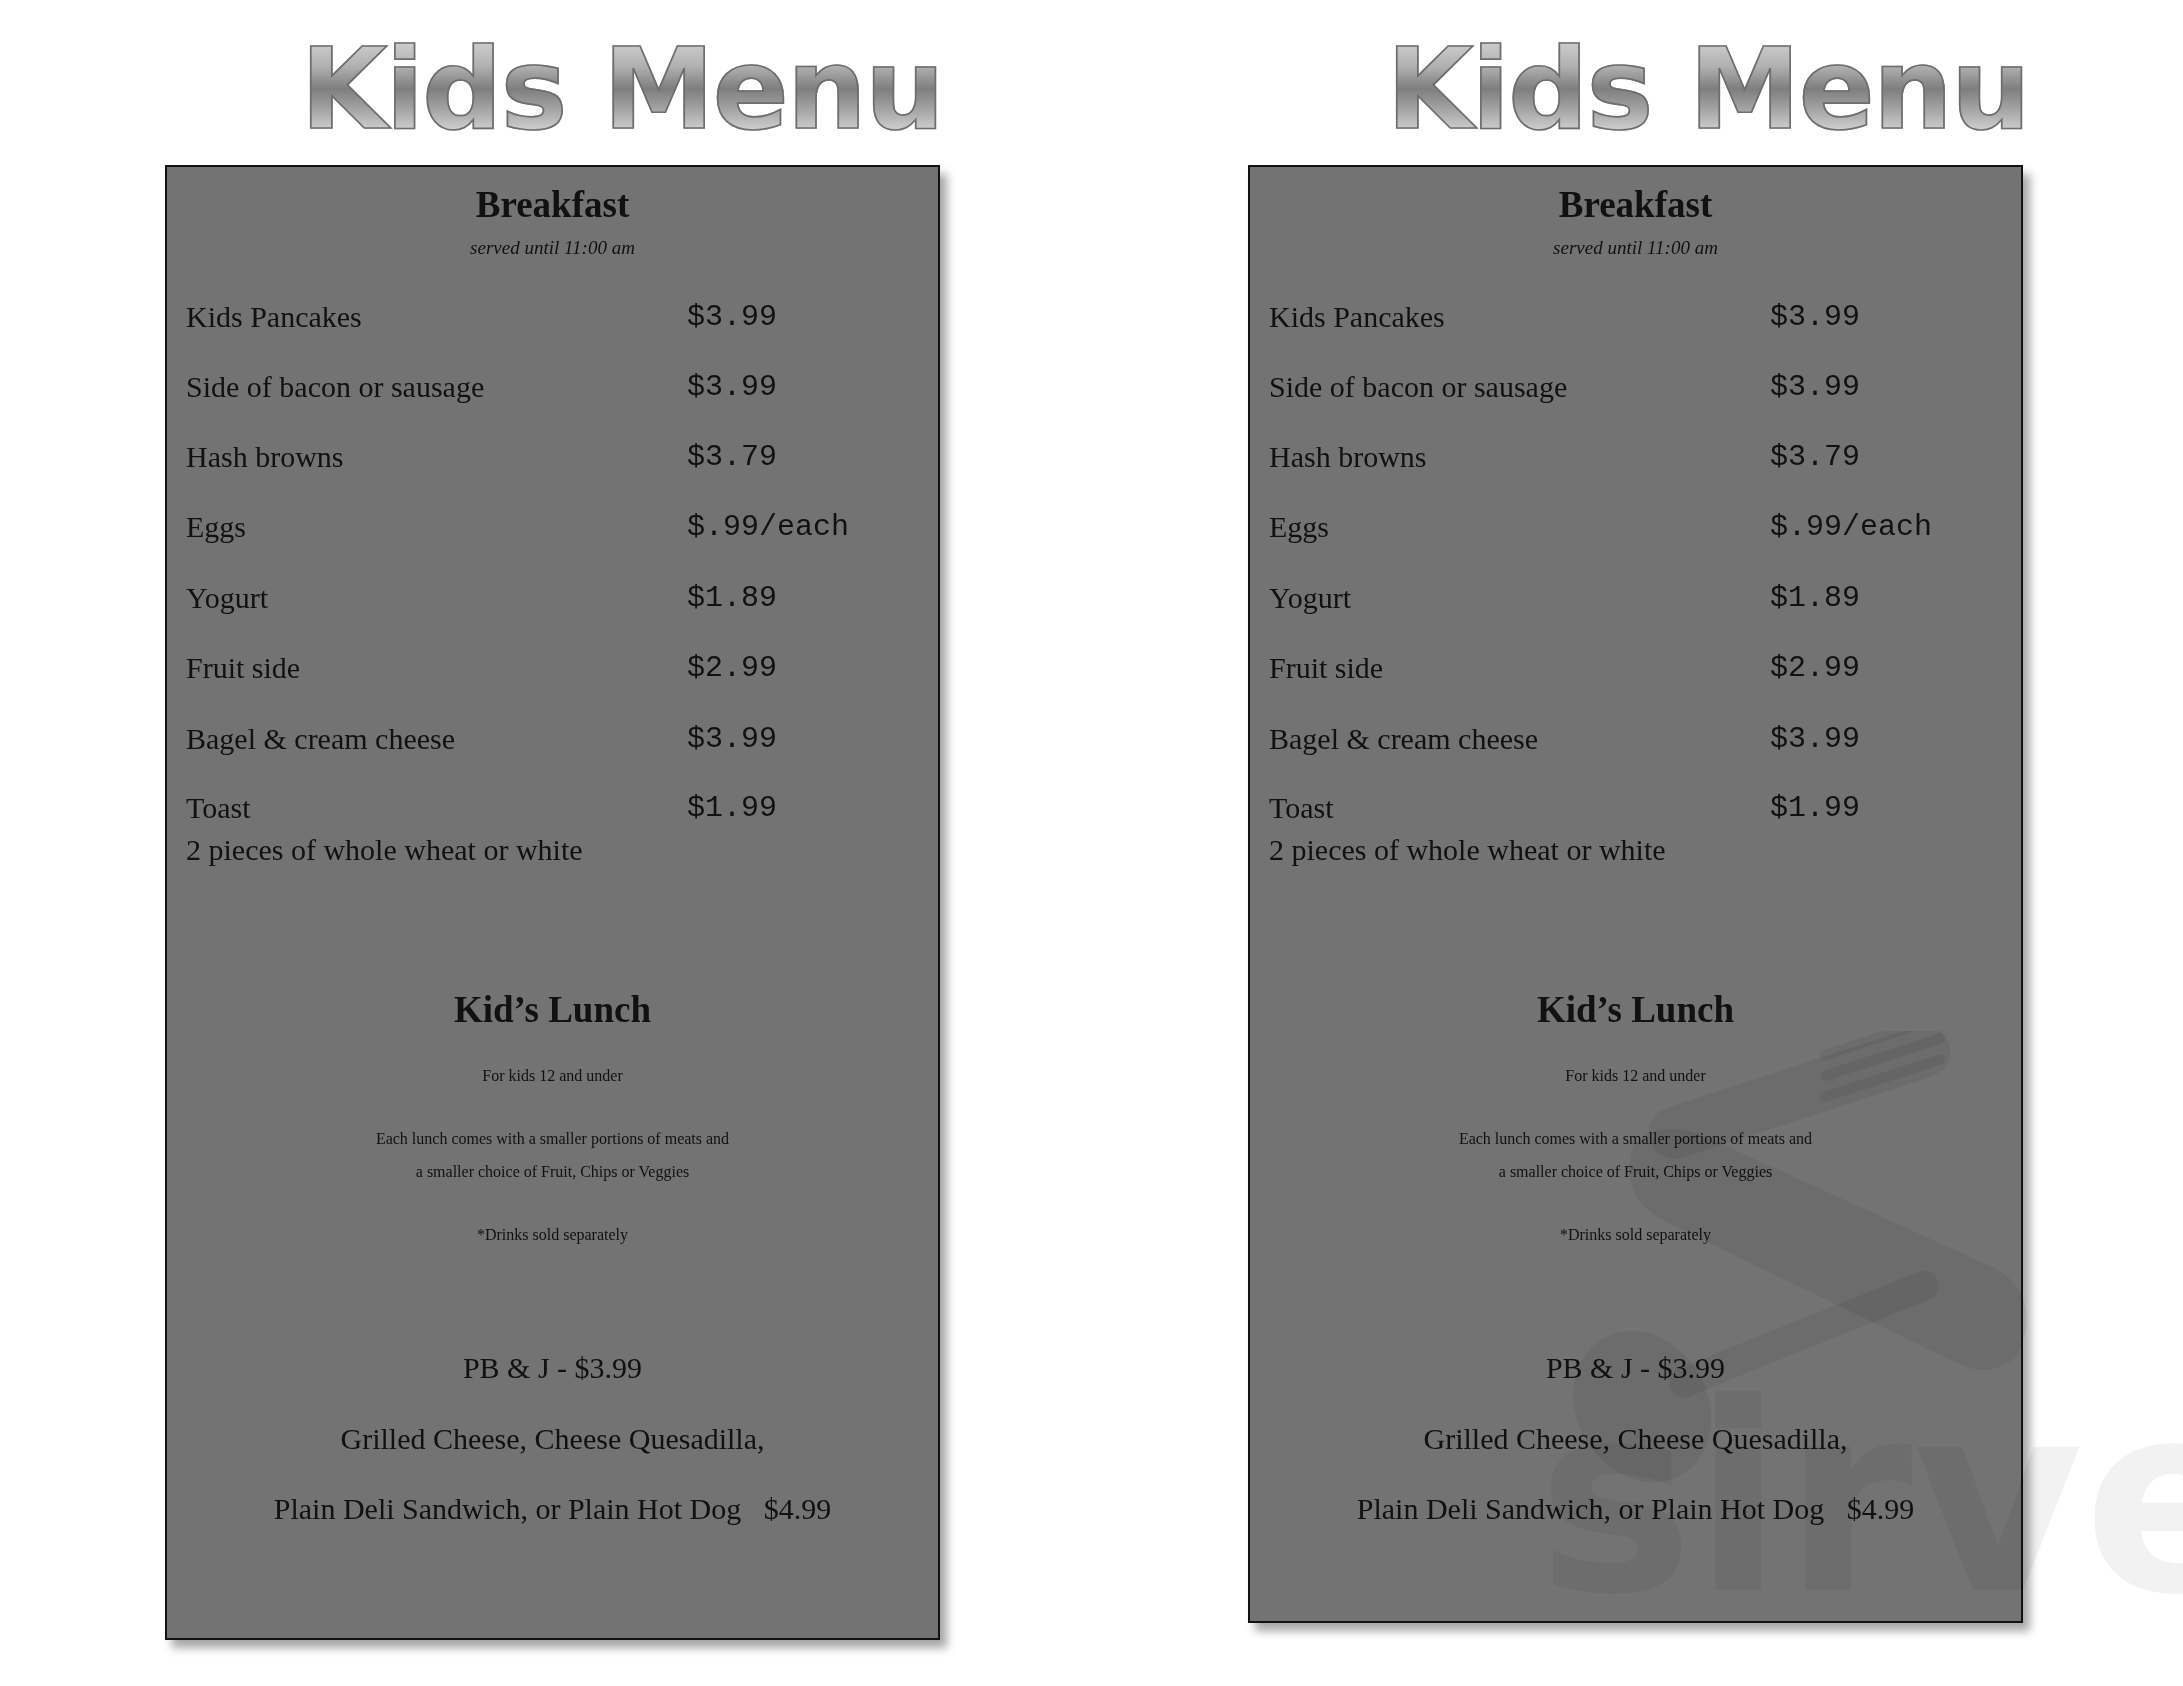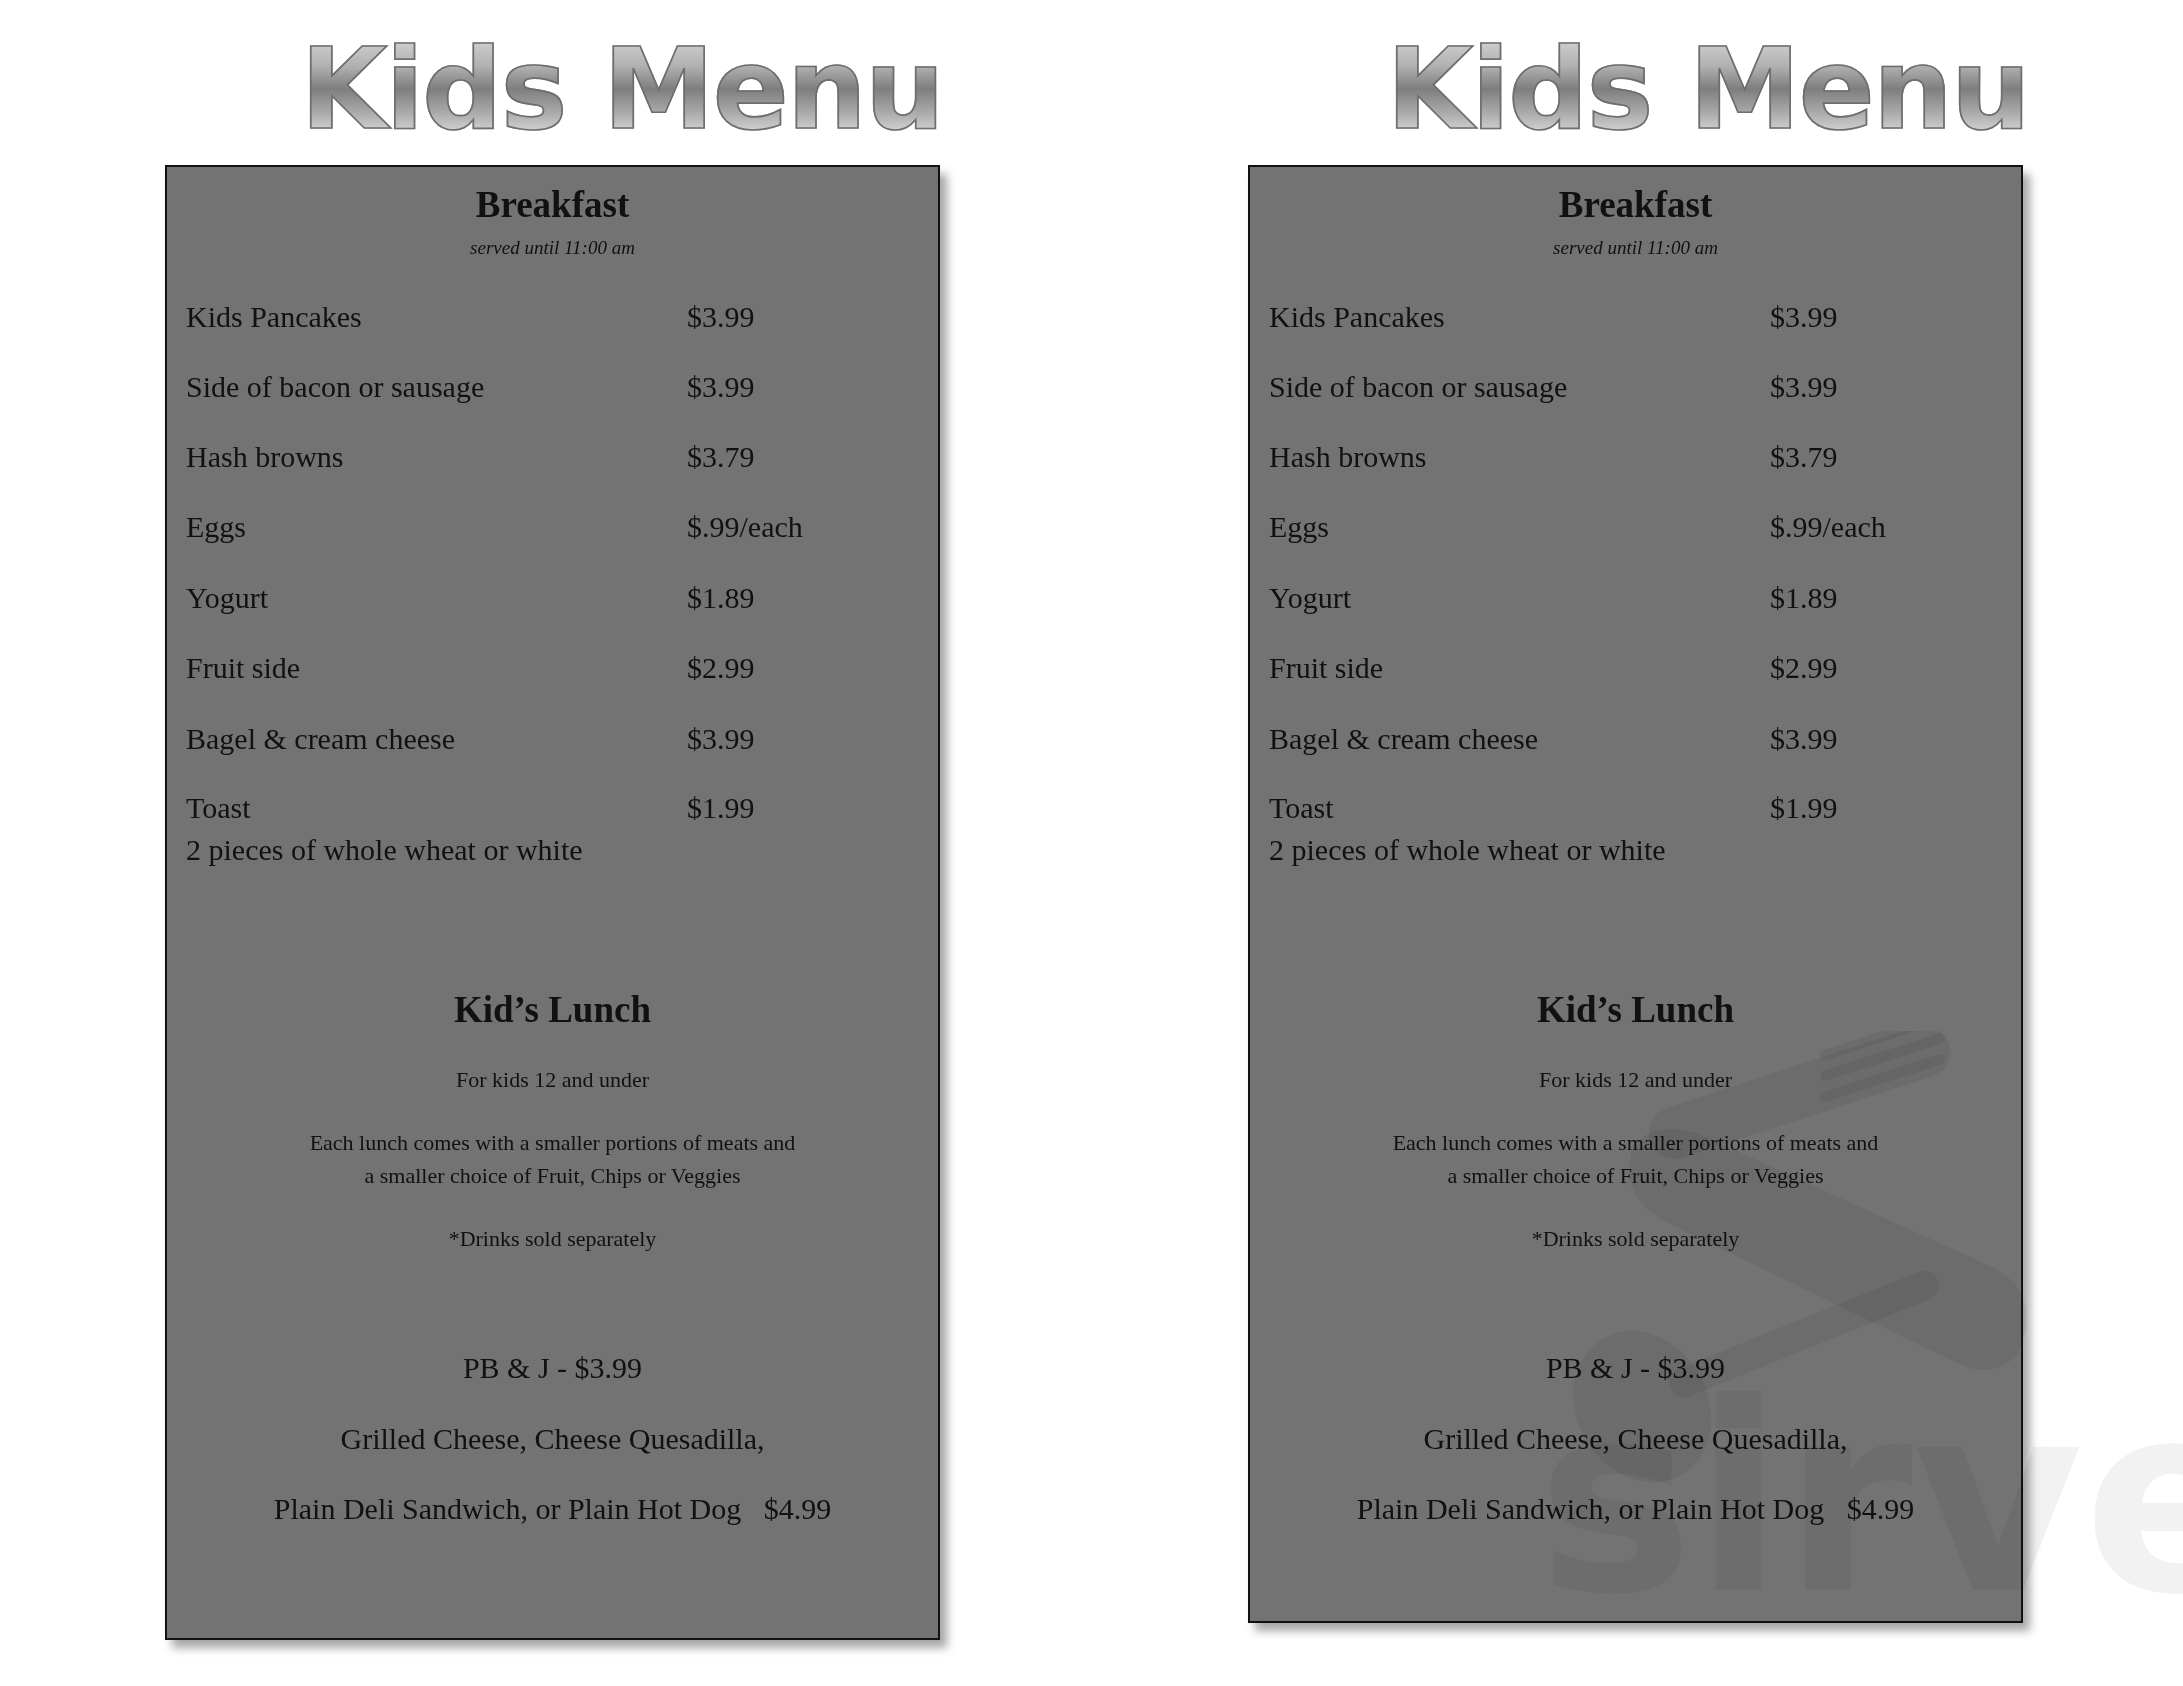--- a/index.html
+++ b/index.html
@@ -21,25 +21,25 @@
   }
   .card-left { left: 165px; height: 1471px; }
   .card-right { left: 1248px; height: 1454px; }
   .section-title { position: absolute; left: 0; right: 0; text-align: center;
     font-size: 37px; font-weight: bold; }
   .breakfast-title { top: 15.7px; }
   .section-sub { position: absolute; left: 0; right: 0; top: 70px; text-align: center;
     font-style: italic; font-size: 19px; }
   .row { position: absolute; left: 19px; right: 0; height: 44px; font-size: 30px; }
   .row .name { position: absolute; left: 0; }
-  .row .price { position: absolute; left: 501px; }
+  .row .price { position: absolute; left: 501px; font-family: Liberation Mono, monospace; }
   .row .note { position: absolute; left: 0; top: 42px; white-space: nowrap; }
   .lunch-title { top: 821px; text-underline-offset: 5.2px; text-decoration-thickness: 2.6px; }
   .centered { position: absolute; left: 0; right: 0; text-align: center; }
-  .small { font-size: 22px; }
+  .small { font-size: 16px; }
   .med { font-size: 30px; }
   .watermark { position: absolute; left: 1485px; top: 1031px; width: 699px; height: 594px; pointer-events: none; z-index: 5; }
 </style>
 </head>
 <body>
 
 <div class="page-title title-left">Kids Menu</div>
 <div class="menu-card card-left">
   <div class="section-title breakfast-title">Breakfast</div>
   <div class="section-sub">served until 11:00 am</div>

